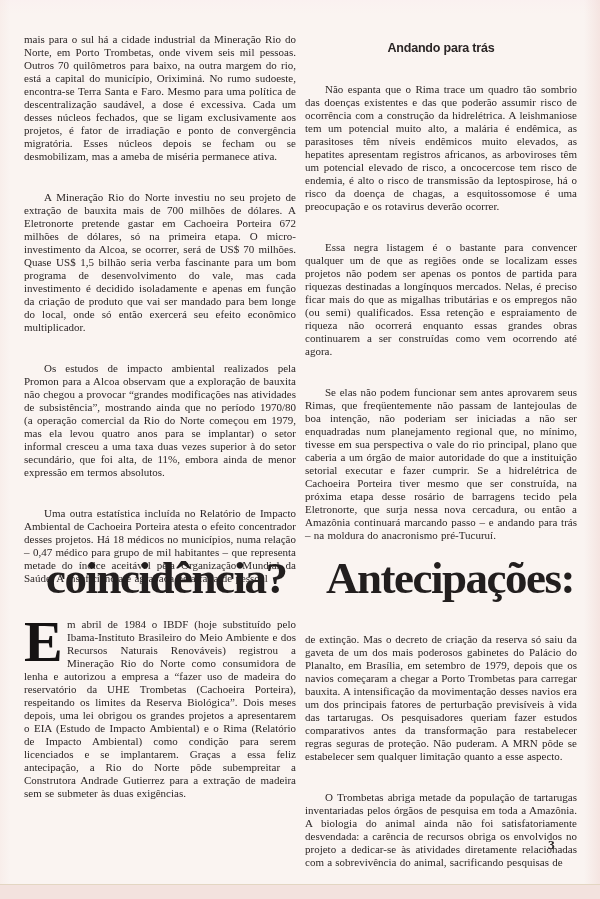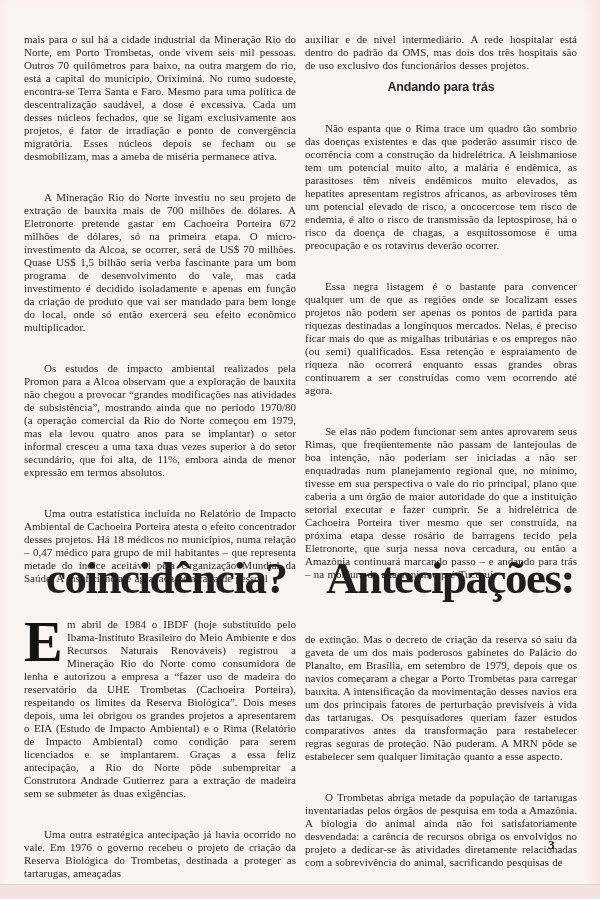--- a/index.html
+++ b/index.html
@@ -79,37 +79,35 @@
 <div class="page">
 
   <div class="col col-top-left">
     <p>mais para o sul há a cidade industrial da Mineração Rio do Norte, em Porto Trombetas, onde vivem seis mil pessoas. Outros 70 quilômetros para baixo, na outra margem do rio, está a capital do município, Oriximiná. No rumo sudoeste, encontra-se Terra Santa e Faro. Mesmo para uma política de descentralização saudável, a dose é excessiva. Cada um desses núcleos fechados, que se ligam exclusivamente aos projetos, é fator de irradiação e ponto de convergência migratória. Esses núcleos depois se fecham ou se desmobilizam, mas a ameba de miséria permanece ativa.</p>
     <p class="indent">A Mineração Rio do Norte investiu no seu projeto de extração de bauxita mais de 700 milhões de dólares. A Eletronorte pretende gastar em Cachoeira Porteira 672 milhões de dólares, só na primeira etapa. O micro-investimento da Alcoa, se ocorrer, será de US$ 70 milhões. Quase US$ 1,5 bilhão seria verba fascinante para um bom programa de desenvolvimento do vale, mas cada investimento é decidido isoladamente e apenas em função da criação de produto que vai ser mandado para bem longe do local, onde só então exercerá seu efeito econômico multiplicador.</p>
     <p class="indent">Os estudos de impacto ambiental realizados pela Promon para a Alcoa observam que a exploração de bauxita não chegou a provocar “grandes modificações nas atividades de subsistência”, mostrando ainda que no período 1970/80 (a operação comercial da Rio do Norte começou em 1979, mas ela levou quatro anos para se implantar) o setor informal cresceu a uma taxa duas vezes superior à do setor secundário, que foi alta, de 11%, embora ainda de menor expressão em termos absolutos.</p>
     <p class="indent">Uma outra estatística incluída no Relatório de Impacto Ambiental de Cachoeira Porteira atesta o efeito concentrador desses projetos. Há 18 médicos no municípios, numa relação – 0,47 médico para grupo de mil habitantes – que representa metade do índice aceitável pela Organização Mundial da Saúde. A insuficiência é agravada pela falta de pessoal</p>
   </div>
 
   <div class="col col-top-right">
-    <p>auxiliar e de nível intermediário. A rede hospitalar está dentro do padrão da OMS, mas dois dos três hospitais são de uso exclusivo dos funcionários desses projetos.</p>
     <div class="section-heading">Andando para trás</div>
     <p class="indent">Não espanta que o Rima trace um quadro tão sombrio das doenças existentes e das que poderão assumir risco de ocorrência com a construção da hidrelétrica. A leishmaniose tem um potencial muito alto, a malária é endêmica, as parasitoses têm níveis endêmicos muito elevados, as hepatites apresentam registros africanos, as arboviroses têm um potencial elevado de risco, a oncocercose tem risco de endemia, é alto o risco de transmissão da leptospirose, há o risco da doença de chagas, a esquitossomose é uma preocupação e os rotavirus deverão ocorrer.</p>
     <p class="indent">Essa negra listagem é o bastante para convencer qualquer um de que as regiões onde se localizam esses projetos não podem ser apenas os pontos de partida para riquezas destinadas a longínquos mercados. Nelas, é preciso ficar mais do que as migalhas tributárias e os empregos não (ou semi) qualificados. Essa retenção e espraiamento de riqueza não ocorrerá enquanto essas grandes obras continuarem a ser construídas como vem ocorrendo até agora.</p>
     <p class="indent">Se elas não podem funcionar sem antes aprovarem seus Rimas, que freqüentemente não passam de lantejoulas de boa intenção, não poderiam ser iniciadas a não ser enquadradas num planejamento regional que, no mínimo, tivesse em sua perspectiva o vale do rio principal, plano que caberia a um órgão de maior autoridade do que a instituição setorial executar e fazer cumprir. Se a hidrelétrica de Cachoeira Porteira tiver mesmo que ser construída, na próxima etapa desse rosário de barragens tecido pela Eletronorte, que surja nessa nova cercadura, ou então a Amazônia continuará marcando passo – e andando para trás – na moldura do anacronismo pré-Tucuruí.</p>
   </div>
 
   <div class="headline">
     <span>coincidência?</span>
     <span>Antecipações:</span>
   </div>
 
   <div class="col col-bot-left">
     <p>
       <span class="dropcap">E</span><span>m abril de 1984 o IBDF (hoje substituído pelo Ibama-Instituto Brasileiro do Meio Ambiente e dos Recursos Naturais Renováveis) registrou a Mineração Rio do Norte como consumidora de lenha e autorizou a empresa a “fazer uso de madeira do reservatório da UHE Trombetas (Cachoeira Porteira), respeitando os limites da Reserva Biológica”. Dois meses depois, uma lei obrigou os grandes projetos a apresentarem o EIA (Estudo de Impacto Ambiental) e o Rima (Relatório de Impacto Ambiental) como condição para serem licenciados e se implantarem. Graças a essa feliz antecipação, a Rio do Norte pôde subempreitar a Construtora Andrade Gutierrez para a extração de madeira sem se submeter às duas exigências.</span>
     </p>
-    <p class="indent">Uma outra estratégica antecipação já havia ocorrido no vale. Em 1976 o governo recebeu o projeto de criação da Reserva Biológica do Trombetas, destinada a proteger as tartarugas, ameaçadas</p>
   </div>
 
   <div class="col col-bot-right">
     <p>de extinção. Mas o decreto de criação da reserva só saiu da gaveta de um dos mais poderosos gabinetes do Palácio do Planalto, em Brasília, em setembro de 1979, depois que os navios começaram a chegar a Porto Trombetas para carregar bauxita. A intensificação da movimentação desses navios era um dos principais fatores de perturbação previsíveis à vida das tartarugas. Os pesquisadores queriam fazer estudos comparativos antes da transformação para restabelecer regras seguras de proteção. Não puderam. A MRN pôde se estabelecer sem qualquer limitação quanto a esse aspecto.</p>
     <p class="indent">O Trombetas abriga metade da população de tartarugas inventariadas pelos órgãos de pesquisa em toda a Amazônia. A biologia do animal ainda não foi satisfatoriamente desvendada: a carência de recursos obriga os envolvidos no projeto a dedicar-se às atividades diretamente relacionadas com a sobrevivência do animal, sacrificando pesquisas de</p>
   </div>
 
   <div class="page-number">3</div>
 
   <div class="edge-bottom"></div>

